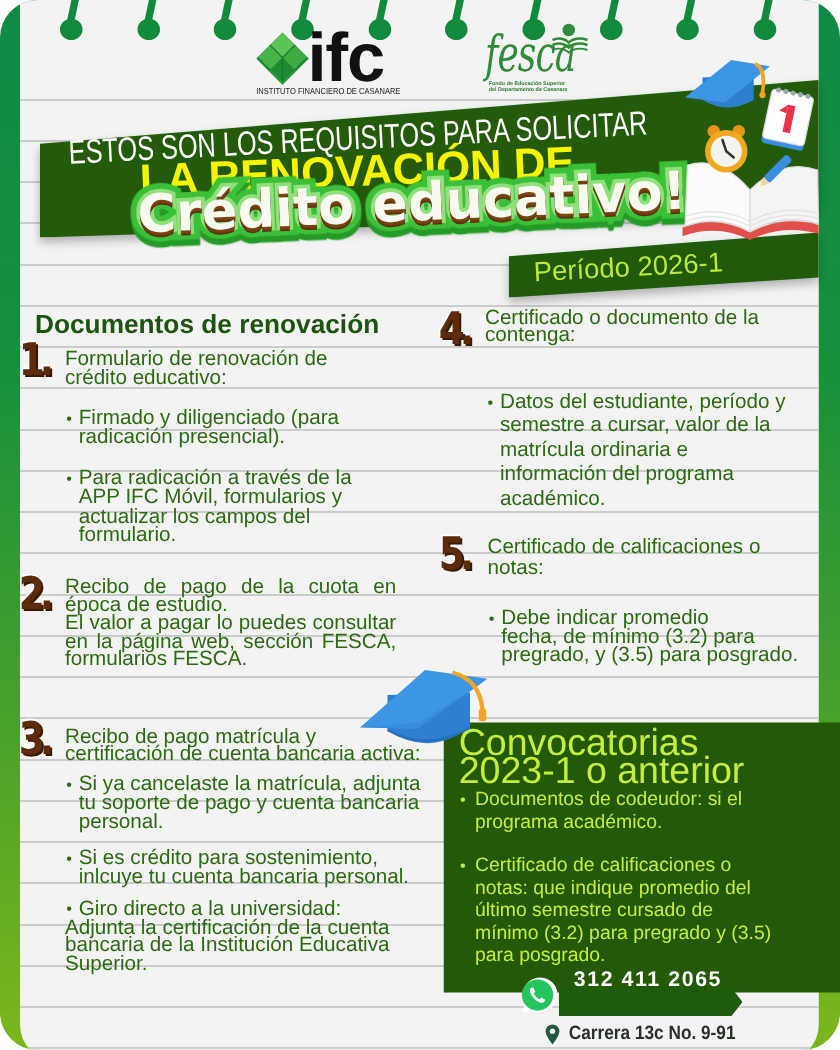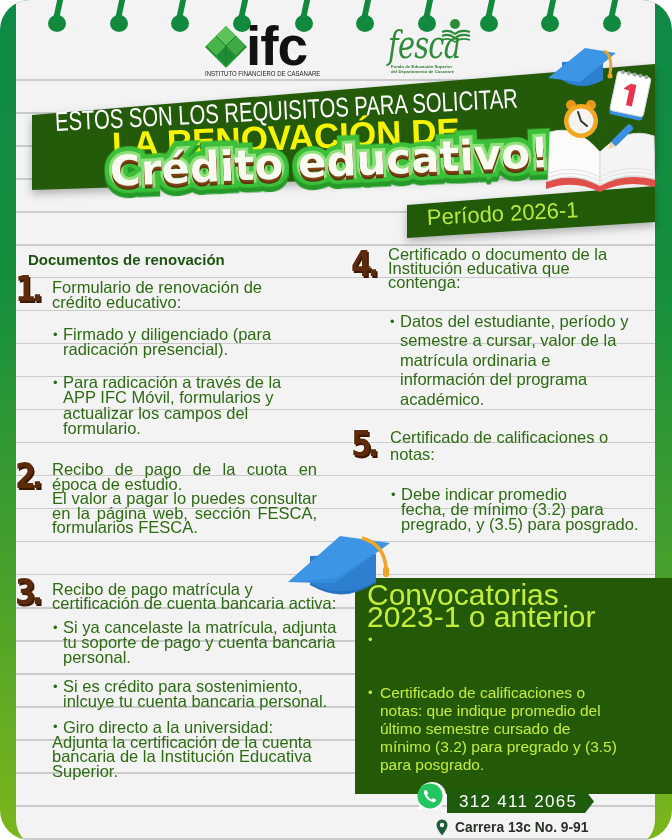--- a/index.html
+++ b/index.html
@@ -34,37 +34,37 @@
   .b-head { position:absolute; left:110px; top:149px; height:46px; white-space:nowrap;
     transform:rotate(-2.5deg); transform-origin:left center; }
   .b-head span { position:absolute; left:0; top:0; font-family:"DejaVu Sans", sans-serif; font-weight:bold; font-size:42px; line-height:46px; white-space:nowrap; }
   .b-head .h-back { color:#3cbf39; -webkit-text-stroke:15px #3cbf39; filter: drop-shadow(0 5px 0 #259a28); }
   .b-head .h-mid { color:#8fe07a; -webkit-text-stroke:6px #8fe07a; }
   .b-head .h-front { color:#f7faef; text-shadow: 0 1px 0 #7a4414, 0 2px 0 #7a4414, 0 3px 0 #6a3a10, 0 4px 0 #5a300c; }
   .b-period { position:absolute; left:427px; top:206px; font-size:22px; line-height:24px; color:#b9e93c; white-space:nowrap;
     transform:rotate(-3deg); transform-origin:left center; }
 
   
-  .sec-title { position:absolute; left:28px; top:248px; font-size:15px; line-height:24px; font-weight:bold; color:#1d5410; white-space:nowrap; }
+  .sec-title { position:absolute; left:28px; top:248px; font-size:21px; line-height:24px; font-weight:bold; color:#1d5410; white-space:nowrap; }
   .badge { position:absolute; font-family:"DejaVu Sans", sans-serif; font-weight:bold; font-size:30px; line-height:30px; color:#5b2b0c;
     letter-spacing:-4px; transform:scaleY(1.2); transform-origin:left top; text-shadow: 1.5px 1.5px 0 #3b1804, -1px -1px 0 #ffffff; }
   .blk { position:absolute; color:#2d6b13; font-size:16.5px; line-height:15px; white-space:nowrap; }
   .ln { display:block; }
   .dot { position:absolute; left:-10px; top:0; font-size:13px; }
   .out { margin-left:-11px; }
   .j { display:block; width:265px; white-space:normal; text-align:justify; text-align-last:justify; }
 
   .conv-box { position:absolute; left:355px; top:578px; width:317px; height:216px; background:#245a07; }
   .conv-title { position:absolute; left:367px; top:584px; font-size:30px; line-height:22px; color:#c4ee3e; white-space:nowrap; }
   .conv-b { position:absolute; font-size:15.5px; line-height:18px; color:#c4ee3e; white-space:nowrap; }
   .conv-b .dot { left:-12px; }
 
   .phone-pill { position:absolute; left:447px; top:790px; width:147px; height:23px; background:#1f5b0c;
     clip-path: polygon(0 0, 138px 0, 147px 11.5px, 138px 23px, 0 23px); }
-  .phone-txt { position:absolute; left:459px; top:790px; font-size:17px; line-height:23px; font-weight:normal; color:#ffffff; letter-spacing:1.3px; white-space:nowrap; }
+  .phone-txt { position:absolute; left:459px; top:772px; font-size:17px; line-height:23px; font-weight:bold; color:#ffffff; letter-spacing:1.3px; white-space:nowrap; }
   .addr-txt { position:absolute; left:455px; top:818px; font-size:15.5px; line-height:18px; font-weight:bold; color:#283028; white-space:nowrap;
     transform:scaleX(0.89); transform-origin:left top; }
 </style>
 </head>
 <body>
 
 <div class="page">
   <div class="paper">
     <div class="rules"></div>
   </div>
@@ -236,21 +236,20 @@
     <span class="dot">•</span>
     <span class="ln">Giro directo a la universidad:</span>
     <span class="ln out">Adjunta la certificación de la cuenta</span>
     <span class="ln out">bancaria de la Institución Educativa</span>
     <span class="ln out">Superior.</span>
   </div>
 
   <div class="badge" style="left:351px;top:246px">4.</div>
   <div class="blk" style="left:388px;top:247px;line-height:14px">
     <span class="ln">Certificado o documento de la</span>
-    <span class="ln">Institución educativa que</span>
     <span class="ln">contenga:</span>
   </div>
   <div class="blk" style="left:400px;top:311.5px;line-height:19.6px">
     <span class="dot">•</span>
     <span class="ln">Datos del estudiante, período y</span>
     <span class="ln">semestre a cursar, valor de la</span>
     <span class="ln">matrícula ordinaria e</span>
     <span class="ln">información del programa</span>
     <span class="ln">académico.</span>
   </div>
@@ -267,20 +266,22 @@
     <span class="ln">pregrado, y (3.5) para posgrado.</span>
   </div>
 
   <div class="conv-box"></div>
   <div class="conv-title">
     <span class="ln">Convocatorias</span>
     <span class="ln">2023-1 o anterior</span>
   </div>
   <div class="conv-b" style="left:380px;top:630.6px">
     <span class="dot">•</span>
+    <span class="ln">Documentos de codeudor: si el</span>
+    <span class="ln">programa académico.</span>
   </div>
   <div class="conv-b" style="left:380px;top:683.6px">
     <span class="dot">•</span>
     <span class="ln">Certificado de calificaciones o</span>
     <span class="ln">notas: que indique promedio del</span>
     <span class="ln">último semestre cursado de</span>
     <span class="ln">mínimo (3.2) para pregrado y (3.5)</span>
     <span class="ln">para posgrado.</span>
   </div>
 

